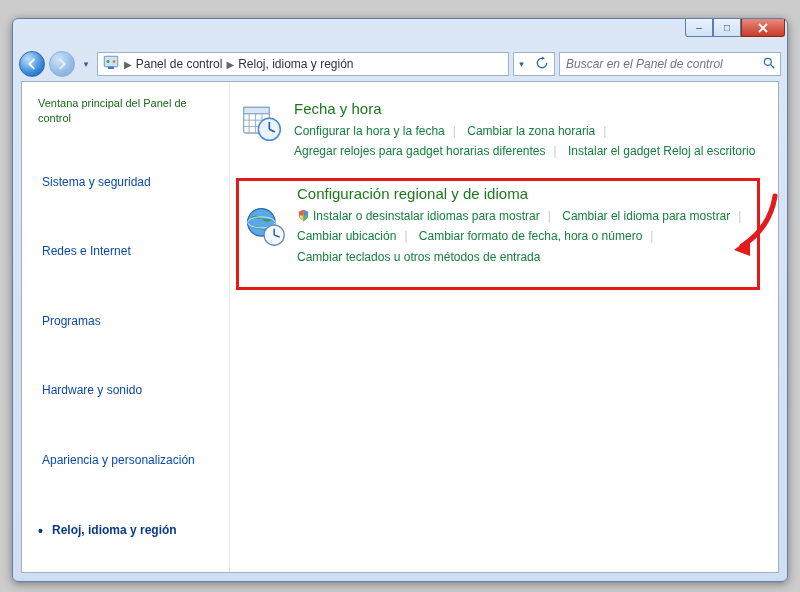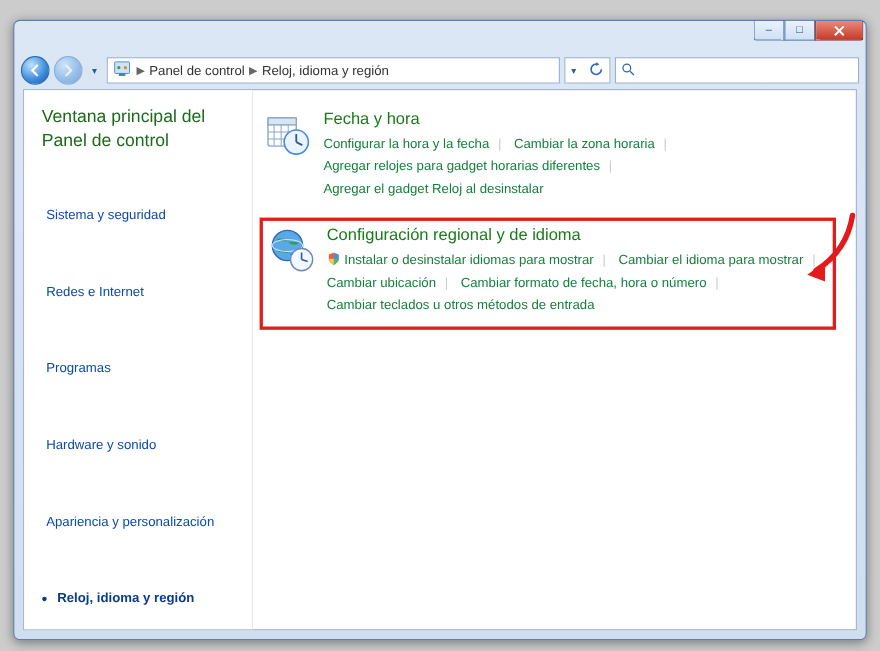--- a/index.html
+++ b/index.html
@@ -115,21 +115,21 @@
     display:flex;
   }
   .sidebar {
     width:208px;
     padding:14px 10px 10px 16px;
     border-right:1px solid #e8e8e8;
     background:#fff;
   }
   .sidebar .home {
     color:#1a6a1a;
-    font-size:16px;
+    font-size:11px;
     line-height:1.35;
     margin-bottom:12px;
   }
   .sidebar .item {
     color:#0a4aa8;
     padding:5px 0 5px 4px;
     cursor:pointer;
     line-height:1.3;
     margin-top:44px;
   }
@@ -150,22 +150,23 @@
     position:relative;
     overflow:auto;
   }
   .catrow {
     display:flex;
     gap:10px;
     padding:6px 4px 14px 4px;
   }
   .catrow.highlight {
     border:3px solid #e31b1b;
-    padding:4px 4px 10px 4px;
+    padding:4px 4px 20px 4px;
     margin:2px 0;
+    align-items:center;
   }
   .caticon {
     width:44px;min-width:44px;height:44px;
     display:flex;align-items:center;justify-content:center;
   }
   .catbody { flex:1; }
   .cattitle {
     color:#1a7a1a;
     font-size:15px;
     margin-bottom:4px;
@@ -244,20 +245,21 @@
       <span style="font-size:9px;">▾</span>
       <span>
         <svg width="14" height="14" viewBox="0 0 24 24">
             <path d="M12 4 A8 8 0 1 0 20 12" stroke="#2a6ab8" stroke-width="2.5" fill="none"></path>
             <path d="M12 1 L12 7 L17 4 Z" fill="#2a6ab8"></path>
           </svg>
       </span>
     </div>
 
     <div class="searchbox">
+      <input placeholder="Buscar en el Panel de control" style="">
       <span class="mag">
         <svg width="14" height="14" viewBox="0 0 24 24">
             <circle cx="10" cy="10" r="6" stroke="#2a6ab8" stroke-width="2" fill="none"></circle>
             <line x1="15" y1="15" x2="21" y2="21" stroke="#2a6ab8" stroke-width="2"></line>
           </svg>
       </span>
     </div>
   </div>
 
   <div class="content">
@@ -288,21 +290,21 @@
                   <line x1="4" y1="22" x2="32" y2="22"></line>
                   <line x1="4" y1="29" x2="32" y2="29"></line>
                 </g>
                 <circle cx="32" cy="32" r="12" fill="#eaf4ff" stroke="#4a8ad8" stroke-width="1.6"></circle>
                 <line x1="32" y1="32" x2="32" y2="24" stroke="#2a5aa8" stroke-width="1.8"></line>
                 <line x1="32" y1="32" x2="38" y2="35" stroke="#2a5aa8" stroke-width="1.8"></line>
               </svg>
             </div>
             <div class="catbody">
               <div class="cattitle">Fecha y hora</div>
-              <div class="tasks"><span class="task">Configurar la hora y la fecha</span><span class="tasksep">|</span> <span class="task">Cambiar la zona horaria</span><span class="tasksep">|</span> <span class="task">Agregar relojes para gadget horarias diferentes</span><span class="tasksep">|</span> <span class="task">Agregar el gadget Reloj al desinstalar</span></div>
+              <div class="tasks"><span class="task">Configurar la hora y la fecha</span><span class="tasksep">|</span> <span class="task">Cambiar la zona horaria</span><span class="tasksep">|</span> <span class="task">Agregar relojes para gadget horarias diferentes</span><span class="tasksep">|</span> <span class="task">Instalar el gadget Reloj al escritorio</span></div>
             </div>
           </div>
           <div class="catrow highlight">
             <div class="caticon">
               <svg width="44" height="44" viewBox="0 0 48 48">
                 <circle cx="20" cy="20" r="15" fill="#5aa8e8" stroke="#2a6ab8" stroke-width="1.4"></circle>
                 <path d="M8 15 Q14 10 20 16 Q26 22 32 17" fill="#3a9a4a"></path>
                 <path d="M10 26 Q16 22 22 28 Q26 32 30 29" fill="#3a9a4a"></path>
                 <ellipse cx="20" cy="20" rx="15" ry="6" fill="none" stroke="#cfe8ff" stroke-width="1"></ellipse>
                 <circle cx="34" cy="34" r="11" fill="#f4f8ff" stroke="#6a8ab8" stroke-width="1.4"></circle>

